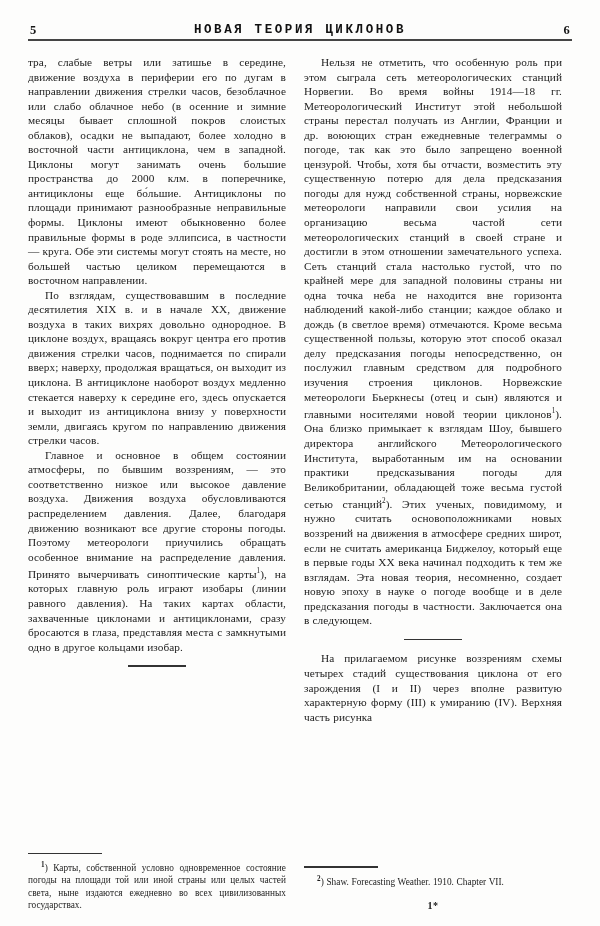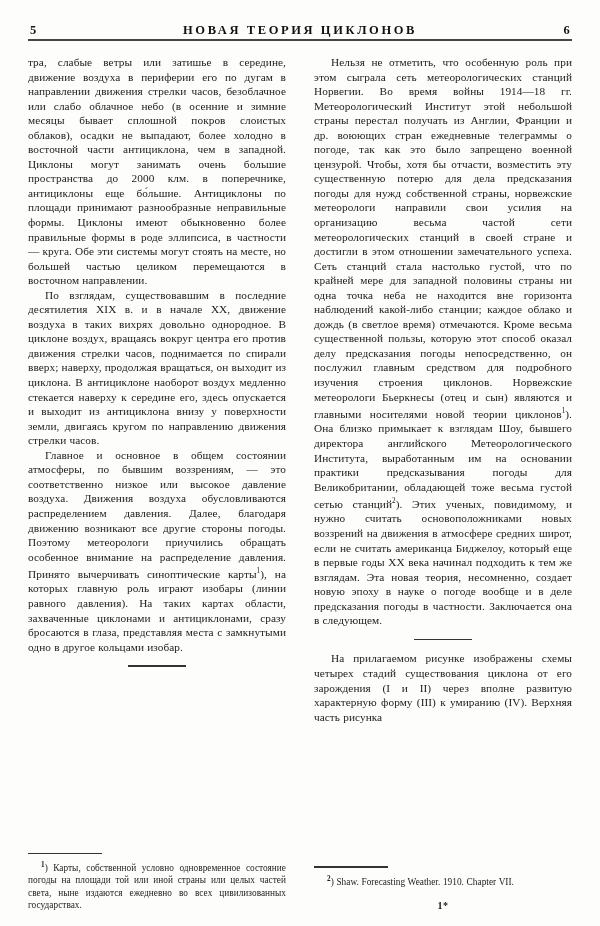--- a/index.html
+++ b/index.html
@@ -39,34 +39,34 @@
     color: #161616;
   }
   .runtitle {
     font-size: 12.5px;
     font-weight: 700;
     letter-spacing: 2.6px;
     line-height: 1;
     color: #111;
     text-align: center;
     flex: 1;
+    font-family: Liberation Mono, monospace;
   }
   .headrule {
     height: 2px;
     background: #2b2b2b;
     margin-top: 3px;
     margin-bottom: 14px;
     opacity: 0.88;
   }
   
   .columns {
     display: flex;
     gap: 18px;
     height: 856px;
-    justify-content: space-between;
   }
   .col {
     width: 258px;
     display: flex;
     flex-direction: column;
   }
   .colbody {
     flex: 0 0 auto;
   }
   .colfoot {
@@ -165,21 +165,21 @@
     </div>
 
     <div class="col">
       <div class="colbody">
 
 
         <p class="indent"><span>Нельзя не отметить, что особенную роль при этом сыграла сеть метеорологических станций Норвегии. Во время войны 1914—18 гг. Метеорологический Институт этой небольшой страны перестал получать из Англии, Франции и др. воюющих стран ежедневные телеграммы о погоде, так как это было запрещено военной цензурой. Чтобы, хотя бы отчасти, возместить эту существенную потерю для дела предсказания погоды для нужд собственной страны, норвежские метеорологи направили свои усилия на организацию весьма частой сети метеорологических станций в своей стране и достигли в этом отношении замечательного успеха. Сеть станций стала настолько густой, что по крайней мере для западной половины страны ни одна точка неба не находится вне горизонта наблюдений какой-либо станции; каждое облако и дождь (в светлое время) отмечаются. Кроме весьма существенной пользы, которую этот способ оказал делу предсказания погоды непосредственно, он послужил главным средством для подробного изучения строения циклонов. Норвежские метеорологи Бьеркнесы (отец и сын) являются и главными носителями новой теории циклонов</span><sup class="ref">1</sup><span>). Она близко примыкает к взглядам Шоу, бывшего директора английского Метеорологического Института, выработанным им на основании практики предсказывания погоды для Великобритании, обладающей тоже весьма густой сетью станций</span><sup class="ref">2</sup><span>). Этих ученых, повидимому, и нужно считать основоположниками новых воззрений на движения в атмосфере средних широт, если не считать американца Биджелоу, который еще в первые годы XX века начинал подходить к тем же взглядам. Эта новая теория, несомненно, создает новую эпоху в науке о погоде вообще и в деле предсказания погоды в частности. Заключается она в следующем.</span></p>
 
         <div class="sectionrule"></div>
 
-        <p class="indent">На прилагаемом рисунке изображены схемы четырех стадий существования циклона от его зарождения (I и II) через вполне развитую характерную форму (III) к умиранию (IV). Верхняя часть рисунка</p>
+        <p class="indent">На прилагаемом рисунке воззрениям схемы четырех стадий существования циклона от его зарождения (I и II) через вполне развитую характерную форму (III) к умиранию (IV). Верхняя часть рисунка</p>
       </div>
 
       <div class="colfoot">
         <div class="footrule"></div>
         <div class="footnotes">
           <p><span class="fnmark">2</span><span class="rom">) Shaw. Forecasting Weather. 1910. Chapter VII.</span></p>
         </div>
         <div class="signature">1*</div>
       </div>
     </div>

